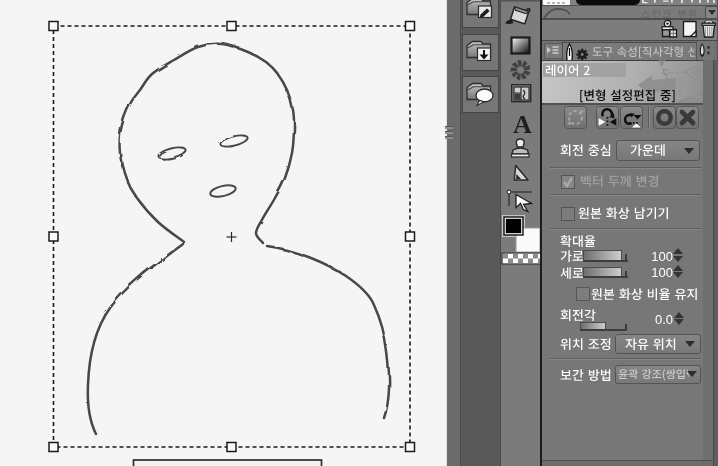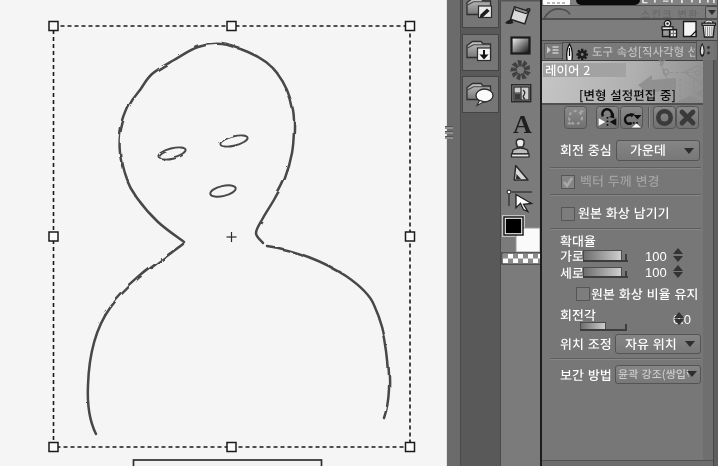--- a/index.html
+++ b/index.html
@@ -14,21 +14,21 @@
   #foldcol{left:460px;top:0;width:40px;height:466px;background:#595959;border-left:1px solid #4a4a4a;}
   .fbtn{left:462px;width:35px;height:35px;background:#767676;border:1px solid #454545;}
   #toolcol{left:500px;top:0;width:40px;height:466px;background:#7b7b7b;border-left:1px solid #4a4a4a;}
   
   #panel{left:540px;top:0;width:178px;height:466px;background:#777;border-left:2px solid #1c1c1c;}
   .sep{left:550px;width:151px;height:1px;background:#5e5e5e;border-bottom:1px solid #878787;}
   .drop{background:linear-gradient(#858585,#787878);border:1px solid #545454;border-radius:3px;color:#fff;font-size:13px;}
   .darr{width:0;height:0;border-left:5px solid transparent;border-right:5px solid transparent;border-top:6px solid #2e2e2e;}
   .spin-u{width:0;height:0;border-left:5px solid transparent;border-right:5px solid transparent;border-bottom:6px solid #333;}
   .spin-d{width:0;height:0;border-left:5px solid transparent;border-right:5px solid transparent;border-top:6px solid #333;}
-  .num{color:#fff;font-size:13px;width:28px;}
+  .num{color:#fff;font-size:13px;text-align:right;width:28px;}
   .slbase{height:2px;background:#3d3d3d;}
   .slblk{background:linear-gradient(to right,#6e6e6e,#cecece);border:1px solid #4c4c4c;border-bottom:none;}
   .cb{width:12px;height:12px;border:1px solid #565656;background:#7d7d7d;}
 </style></head>
 <body>
 <div id="stage">
   <div class="abs" id="canvas">
     <svg width="446" height="466" style="position:absolute;left:0;top:0;">
       <defs>
         <filter id="pencil" x="-20%" y="-20%" width="140%" height="140%">
@@ -440,21 +440,21 @@
   <div class="abs spin-u" style="left:673px;top:264.5px;"></div>
   <div class="abs spin-d" style="left:673px;top:272px;"></div>
   <div class="abs cb" style="left:576px;top:287px;"></div>
   <svg class="abs" style="left:591px;top:298.6px;overflow:visible;" width="1" height="1">
       <path d="M3.8443619995117184 -4.772560729980468H5.205197937011718V-2.1564408569335938H3.8443619995117184ZM9.079721618652343 -10.806119079589843H10.440557556152344V-1.7893201904296874H9.079721618652343ZM2.1377216186523436 -0.26779809570312496H10.723437683105468V0.8356387939453125H2.1377216186523436ZM2.1377216186523436 -2.65876025390625H3.4985575561523437V0.031201110839843747H2.1377216186523436ZM0.7160402221679687 -4.319121459960937 0.543400634765625 -5.420998413085937Q1.6369605712890625 -5.428278381347656 2.9263004760742186 -5.447778381347656Q4.215640380859375 -5.467278381347656 5.559840301513672 -5.5424183654785155Q6.904040222167969 -5.617558349609375 8.153600158691406 -5.773558349609375L8.249279968261717 -4.794921142578125Q6.979440063476562 -4.585361206054687 5.646940063476562 -4.48266128540039Q4.314440063476562 -4.3799613647460935 3.0526600952148435 -4.353181396484375Q1.790880126953125 -4.326401428222656 0.7160402221679687 -4.319121459960937ZM6.745440856933594 -3.8433193969726562H9.407320983886718V-2.885481872558594H6.745440856933594ZM4.386200317382812 -10.360478698730468Q5.260320190429687 -10.360478698730468 5.920720031738281 -10.098138793945312Q6.581119873046875 -9.835798889160156 6.95109976196289 -9.363899047851561Q7.3210796508789056 -8.891999206542968 7.3210796508789056 -8.264879333496093Q7.3210796508789056 -7.637759460449218 6.95109976196289 -7.1629996032714836Q6.581119873046875 -6.68823974609375 5.920720031738281 -6.432399841308594Q5.260320190429687 -6.176559936523438 4.386200317382812 -6.176559936523438Q3.5178004760742185 -6.176559936523438 2.850900634765625 -6.432399841308594Q2.1840007934570314 -6.68823974609375 1.8140209045410156 -7.1629996032714836Q1.4440410156249999 -7.637759460449218 1.4440410156249999 -8.264879333496093Q1.4440410156249999 -8.891999206542968 1.8140209045410156 -9.363899047851561Q2.1840007934570314 -9.835798889160156 2.850900634765625 -10.098138793945312Q3.5178004760742185 -10.360478698730468 4.386200317382812 -10.360478698730468ZM4.386200317382812 -9.354281555175781Q3.6535189208984375 -9.354281555175781 3.1943580322265626 -9.066720825195311Q2.7351971435546876 -8.779160095214843 2.7351971435546876 -8.264879333496093Q2.7351971435546876 -7.757878540039062 3.1943580322265626 -7.469537841796875Q3.6535189208984375 -7.181197143554687 4.386200317382812 -7.181197143554687Q5.113161682128906 -7.181197143554687 5.568682586669921 -7.469537841796875Q6.024203491210937 -7.757878540039062 6.024203491210937 -8.264879333496093Q6.024203491210937 -8.609119873046875 5.816203094482422 -8.850140380859376Q5.608202697753906 -9.091160888671874 5.242641967773437 -9.222721221923827Q4.877081237792969 -9.354281555175781 4.386200317382812 -9.354281555175781Z M13.953160888671874 -10.354238952636718H15.299436889648437V-9.015757080078124H20.55456311035156V-10.354238952636718H21.90811907958984V-5.565040222167968H13.953160888671874ZM15.299436889648437 -7.948720031738281V-6.648197143554687H20.55456311035156V-7.948720031738281ZM12.552280761718748 -4.417918762207031H23.291839111328123V-3.3217618408203125H12.552280761718748ZM17.238522094726562 -6.169798889160156H18.59363800048828V-3.9478399047851562H17.238522094726562ZM13.902201110839842 -0.26779809570312496H22.095319396972656V0.8356387939453125H13.902201110839842ZM13.902201110839842 -2.4809203491210936H15.263037048339843V0.1289605712890625H13.902201110839842Z M31.34872241210937 -3.747119873046875H32.709558349609374V-1.8241600952148436H31.34872241210937ZM36.3391616821289 -10.804559143066406H37.70155755615234V1.074839111328125H36.3391616821289ZM37.244999206542964 -5.861438476562499H39.395199523925776V-4.728881713867187H37.244999206542964ZM28.466360412597652 -1.0602823486328123 28.283840698242184 -2.182439270019531Q29.335280761718746 -2.182439270019531 30.58458084106445 -2.198299285888672Q31.833880920410152 -2.2141593017578125 33.14532098388672 -2.291379333496094Q34.45676104736328 -2.368599365234375 35.673041015624996 -2.5360394287109376L35.777560729980465 -1.5444022216796873Q34.51656072998047 -1.3145623168945313 33.21448068237304 -1.2097823486328125Q31.91240063476562 -1.1050023803710938 30.702100555419918 -1.082642364501953Q29.491800476074214 -1.0602823486328123 28.466360412597652 -1.0602823486328123ZM28.49496057128906 -9.42915850830078H35.54304022216797V-8.3475615234375H28.49496057128906ZM32.02992034912109 -7.75476025390625Q32.86816009521484 -7.75476025390625 33.51139984130859 -7.476560333251953Q34.15463958740234 -7.198360412597656 34.51603942871094 -6.70488052368164Q34.87743927001953 -6.211400634765624 34.87743927001953 -5.539560729980469Q34.87743927001953 -4.880720825195312 34.51603942871094 -4.379960968017578Q34.15463958740234 -3.8792011108398436 33.51139984130859 -3.6038612060546873Q32.86816009521484 -3.328521301269531 32.02992034912109 -3.328521301269531Q31.19168060302734 -3.328521301269531 30.54844085693359 -3.6038612060546873Q29.90520111083984 -3.8792011108398436 29.54666128540039 -4.379960968017578Q29.188121459960936 -4.880720825195312 29.188121459960936 -5.539560729980469Q29.188121459960936 -6.211400634765624 29.54666128540039 -6.70488052368164Q29.90520111083984 -7.198360412597656 30.54844085693359 -7.476560333251953Q31.19168060302734 -7.75476025390625 32.02992034912109 -7.75476025390625ZM32.02992034912109 -6.715283142089843Q31.325839111328122 -6.715283142089843 30.899698333740233 -6.398862396240235Q30.47355755615234 -6.082441650390625 30.47355755615234 -5.539560729980469Q30.47355755615234 -4.995119873046875 30.899698333740233 -4.681559143066406Q31.325839111328122 -4.367998413085937 32.02992034912109 -4.367998413085937Q32.73400158691406 -4.367998413085937 33.16014236450195 -4.681559143066406Q33.58628314208984 -4.995119873046875 33.58628314208984 -5.539560729980469Q33.58628314208984 -6.082441650390625 33.16014236450195 -6.398862396240235Q32.73400158691406 -6.715283142089843 32.02992034912109 -6.715283142089843ZM31.34872241210937 -10.772319396972655H32.709558349609374V-8.66008123779297H31.34872241210937Z M43.14024212646484 -10.181599365234375H44.26135882568359V-9.037598571777343Q44.26135882568359 -7.884238952636719 43.8812385559082 -6.873619476318359Q43.50111828613281 -5.8629999999999995 42.76791836547851 -5.111080444335937Q42.034718444824215 -4.359160888671875 40.982759460449216 -3.9733209838867185L40.261001586914055 -5.050757873535156Q41.20272082519531 -5.3845977783203125 41.84440103149413 -5.9927377624511715Q42.48608123779296 -6.6008777465820305 42.8131616821289 -7.389977905273437Q43.14024212646484 -8.179078063964843 43.14024212646484 -9.037598571777343ZM43.40492114257812 -10.181599365234375H44.50575787353515V-8.921119079589843Q44.50575787353515 -8.35119873046875 44.69295819091796 -7.80779849243164Q44.880158508300774 -7.264398254394531 45.23557885742187 -6.793798095703124Q45.59099920654296 -6.323197937011718 46.108659301757804 -5.9578978576660155Q46.62631939697265 -5.592597778320313 47.29451892089843 -5.371597778320313L46.581600952148435 -4.307160888671874Q45.577481872558586 -4.6670007934570314 44.866901824951164 -5.352880523681641Q44.15632177734374 -6.03876025390625 43.780621459960926 -6.958119873046875Q43.40492114257812 -7.8774794921875 43.40492114257812 -8.921119079589843ZM48.28876263427733 -10.804559143066406H49.64959857177734V-3.683679016113281H48.28876263427733ZM49.27779968261718 -7.879557556152343H51.32503942871093V-6.747000793457031H49.27779968261718ZM45.825519714355465 -3.38519873046875Q47.05531939697265 -3.38519873046875 47.93697909545898 -3.121298889160156Q48.818638793945304 -2.8573990478515623 49.29781860351562 -2.360799285888672Q49.776998413085934 -1.8641995239257811 49.776998413085934 -1.160119873046875Q49.776998413085934 -0.4633201904296875 49.29781860351562 0.03405953979492185Q48.818638793945304 0.5314392700195312 47.93697909545898 0.795339111328125Q47.05531939697265 1.0592389526367187 45.825519714355465 1.0592389526367187Q44.60872003173827 1.0592389526367187 43.71692034912108 0.795339111328125Q42.8251206665039 0.5314392700195312 42.34594085693359 0.03405953979492185Q41.866761047363276 -0.4633201904296875 41.866761047363276 -1.160119873046875Q41.866761047363276 -1.8641995239257811 42.34594085693359 -2.360799285888672Q42.8251206665039 -2.8573990478515623 43.71692034912108 -3.121298889160156Q44.60872003173827 -3.38519873046875 45.825519714355465 -3.38519873046875ZM45.825519714355465 -2.316601745605469Q45.00339904785156 -2.316601745605469 44.42099841308593 -2.183481475830078Q43.838597778320306 -2.050361206054687 43.52737734985351 -1.7947807617187497Q43.21615692138671 -1.5392003173828124 43.21615692138671 -1.160119873046875Q43.21615692138671 -0.7883193969726562 43.52737734985351 -0.5290989685058594Q43.838597778320306 -0.2698785400390625 44.42099841308593 -0.13675827026367185Q45.00339904785156 -0.00363800048828125 45.825519714355465 -0.00363800048828125Q46.654920349121085 -0.00363800048828125 47.236541015624994 -0.13675827026367185Q47.8181616821289 -0.2698785400390625 48.12652209472655 -0.5290989685058594Q48.43488250732421 -0.7883193969726562 48.43488250732421 -1.160119873046875Q48.43488250732421 -1.5392003173828124 48.12652209472655 -1.7947807617187497Q47.8181616821289 -2.050361206054687 47.236541015624994 -2.183481475830078Q46.654920349121085 -2.316601745605469 45.825519714355465 -2.316601745605469Z M64.6516025390625 -10.819119079589843H66.01399841308593V1.0893990478515625H64.6516025390625ZM56.87136120605468 -9.837358825683593H58.22491717529296V-6.808877746582031H61.22480285644531V-9.837358825683593H62.57835882568359V-1.7342011108398436H56.87136120605468ZM58.22491717529296 -5.74028076171875V-2.837638000488281H61.22480285644531V-5.74028076171875Z M71.00288171386718 -5.505759460449219H72.35643768310547V-3.2682003173828122H71.00288171386718ZM74.74272161865234 -5.505759460449219H76.09627758789063V-3.2682003173828122H74.74272161865234ZM73.566479888916 -10.679238952636718Q75.56327917480468 -10.679238952636718 76.67971884155273 -10.152738952636717Q77.79615850830078 -9.626238952636719 77.79615850830078 -8.642399047851562Q77.79615850830078 -7.652839111328125 76.67971884155273 -7.122699127197265Q75.56327917480468 -6.592559143066406 73.566479888916 -6.592559143066406Q71.56968060302734 -6.592559143066406 70.44960095214843 -7.122699127197265Q69.32952130126952 -7.652839111328125 69.32952130126952 -8.642399047851562Q69.32952130126952 -9.626238952636719 70.44960095214843 -10.152738952636717Q71.56968060302734 -10.679238952636718 73.566479888916 -10.679238952636718ZM73.55999122155231 -9.668881713867187Q72.64659936523437 -9.668881713867187 72.01661868286132 -9.551101348876951Q71.38663800048828 -9.433320983886718 71.06397750854492 -9.207640380859374Q70.74131701660156 -8.981959777832031 70.74131701660156 -8.642399047851562Q70.74131701660156 -8.302838317871092 71.06397750854492 -8.07065771484375Q71.38663800048828 -7.838477111816406 72.01661868286132 -7.724336730957031Q72.64659936523437 -7.610196350097656 73.55999122155231 -7.610196350097656Q74.48480047607421 -7.610196350097656 75.11192114257813 -7.724336730957031Q75.73904180908202 -7.838477111816406 76.06170230102538 -8.07065771484375Q76.38436279296874 -8.302838317871092 76.38436279296874 -8.642399047851562Q76.38436279296874 -8.981959777832031 76.06170230102538 -9.207640380859374Q75.73904180908202 -9.433320983886718 75.11192114257813 -9.551101348876951Q74.48480047607421 -9.668881713867187 73.55999122155231 -9.668881713867187ZM68.19228076171875 -5.9914376831054685H78.93183911132812V-4.909840698242188H68.19228076171875ZM69.460041015625 -3.897918762207031H77.58607885742187V-1.0545615234374999H70.82503704833984V0.20956072998046874H69.48448107910156V-2.0212389526367187H76.24552288818359V-2.873001586914062H69.460041015625ZM69.48448107910156 -0.079558349609375H77.92511907958983V0.9656387939453125H69.48448107910156Z M86.66944244384764 -3.389361206054687H88.05783831787109V1.0675591430664062H86.66944244384764ZM90.76288171386719 -3.389361206054687H92.14555755615234V1.0675591430664062H90.76288171386719ZM84.05384069824218 -4.115279174804687H94.81627917480468V-3.004562316894531H84.05384069824218ZM89.40827996826171 -10.36619873046875Q90.66563958740234 -10.36619873046875 91.61307925415039 -10.045358825683593Q92.56051892089843 -9.724518920898436 93.09247869873046 -9.137699127197266Q93.62443847656249 -8.550879333496093 93.62443847656249 -7.745919555664062Q93.62443847656249 -6.953959777832031 93.09247869873046 -6.364279968261719Q92.56051892089843 -5.774600158691406 91.61307925415039 -5.45376025390625Q90.66563958740234 -5.132920349121093 89.40827996826171 -5.132920349121093Q88.16392034912108 -5.132920349121093 87.20998068237304 -5.45376025390625Q86.25604101562499 -5.774600158691406 85.72408123779296 -6.364279968261719Q85.19212145996093 -6.953959777832031 85.19212145996093 -7.745919555664062Q85.19212145996093 -8.550879333496093 85.72408123779296 -9.137699127197266Q86.25604101562499 -9.724518920898436 87.20998068237304 -10.045358825683593Q88.16392034912108 -10.36619873046875 89.40827996826171 -10.36619873046875ZM89.40827996826171 -9.281481872558594Q88.5601593017578 -9.281481872558594 87.92575866699218 -9.0950615234375Q87.29135803222655 -8.908641174316406 86.94035763549803 -8.567260650634765Q86.58935723876952 -8.225880126953125 86.58935723876952 -7.745919555664062Q86.58935723876952 -7.271679016113281 86.94035763549803 -6.9274384765625Q87.29135803222655 -6.583197937011718 87.92575866699218 -6.403277587890624Q88.5601593017578 -6.223357238769531 89.40827996826171 -6.223357238769531Q90.2621206665039 -6.223357238769531 90.89366128540038 -6.403277587890624Q91.52520190429686 -6.583197937011718 91.87620230102539 -6.9274384765625Q92.2272026977539 -7.271679016113281 92.2272026977539 -7.745919555664062Q92.2272026977539 -8.225880126953125 91.87620230102539 -8.567260650634765Q91.52520190429686 -8.908641174316406 90.89366128540038 -9.0950615234375Q90.2621206665039 -9.281481872558594 89.40827996826171 -9.281481872558594Z M99.03452209472655 -9.029800476074218H100.13223895263671V-7.366317016601562Q100.13223895263671 -6.38715771484375 99.8930386352539 -5.439978302001952Q99.65383831787108 -4.492798889160156 99.20793807983398 -3.661319396972656Q98.76203784179687 -2.829839904785156 98.14063800048828 -2.1936202697753906Q97.51923815917968 -1.5574006347656248 96.75483911132811 -1.187160888671875L95.9722413330078 -2.2661577148437497Q96.65968060302733 -2.5901174926757813 97.22518060302733 -3.1363773498535155Q97.79068060302733 -3.6826372070312496 98.19446096801757 -4.376057159423828Q98.5982413330078 -5.069477111816406 98.81638171386717 -5.837257080078125Q99.03452209472655 -6.6050370483398435 99.03452209472655 -7.366317016601562ZM99.32104101562498 -9.029800476074218H100.41147790527343V-7.366317016601562Q100.41147790527343 -6.634156921386719 100.6296182861328 -5.902516937255859Q100.84775866699218 -5.170876953125 101.25361907958984 -4.522177032470703Q101.65947949218749 -3.873477111816406 102.2205595397949 -3.3662172546386717Q102.78163958740232 -2.8589573974609372 103.48051892089842 -2.560997619628906L102.72704101562499 -1.4820007934570312Q101.95120190429687 -1.8319605712890623 101.32408203124999 -2.4307401428222652Q100.6969621582031 -3.0295197143554686 100.24820190429685 -3.8154992065429685Q99.7994416503906 -4.601478698730468 99.5602413330078 -5.506018127441406Q99.32104101562498 -6.410557556152344 99.32104101562498 -7.366317016601562ZM96.39656072998045 -9.629358825683592H103.04891955566404V-8.49680206298828H96.39656072998045ZM104.43160253906248 -10.804559143066406H105.79399841308593V1.074839111328125H104.43160253906248Z" fill="#ffffff"></path>
     </svg>
 
   <svg class="abs" style="left:560px;top:320.0px;overflow:visible;" width="1" height="1">
       <path d="M3.8157626342773434 -3.640000793457031H5.182318603515625V-1.6941608886718749H3.8157626342773434ZM9.014201904296874 -10.804559143066406H10.375037841796875V1.074839111328125H9.014201904296874ZM0.8340804443359374 -1.0602823486328123 0.6630007934570312 -2.182439270019531Q1.764880920410156 -2.1881593017578123 3.059680999755859 -2.204019317626953Q4.3544810791015625 -2.2198793334960936 5.7093410949707035 -2.2970993652343745Q7.064201110839844 -2.374319396972656 8.325201110839844 -2.537599365234375L8.422440856933594 -1.5459621582031249Q7.115160888671874 -1.32184228515625 5.777720825195312 -1.2199223327636717Q4.44028076171875 -1.1180023803710937 3.1787606506347656 -1.089142364501953Q1.9172405395507812 -1.0602823486328123 0.8340804443359374 -1.0602823486328123ZM0.9011608886718749 -9.417718444824219H8.087040222167968V-8.336121459960937H0.9011608886718749ZM4.491240539550781 -7.75476025390625Q5.355480285644531 -7.75476025390625 6.008860015869141 -7.476560333251953Q6.66223974609375 -7.198360412597656 7.030139587402344 -6.70488052368164Q7.398039428710937 -6.211400634765624 7.398039428710937 -5.539560729980469Q7.398039428710937 -4.880720825195312 7.030139587402344 -4.379960968017578Q6.66223974609375 -3.8792011108398436 6.008860015869141 -3.6038612060546873Q5.355480285644531 -3.328521301269531 4.491240539550781 -3.328521301269531Q3.640000793457031 -3.328521301269531 2.9837610473632807 -3.6038612060546873Q2.327521301269531 -3.8792011108398436 1.962481475830078 -4.379960968017578Q1.597441650390625 -4.880720825195312 1.597441650390625 -5.539560729980469Q1.597441650390625 -6.211400634765624 1.962481475830078 -6.70488052368164Q2.327521301269531 -7.198360412597656 2.9837610473632807 -7.476560333251953Q3.640000793457031 -7.75476025390625 4.491240539550781 -7.75476025390625ZM4.491240539550781 -6.715283142089843Q3.7871593017578125 -6.715283142089843 3.338658508300781 -6.398862396240235Q2.89015771484375 -6.082441650390625 2.89015771484375 -5.539560729980469Q2.89015771484375 -4.995119873046875 3.338658508300781 -4.681559143066406Q3.7871593017578125 -4.367998413085937 4.491240539550781 -4.367998413085937Q5.20832177734375 -4.367998413085937 5.65396255493164 -4.681559143066406Q6.099603332519531 -4.995119873046875 6.099603332519531 -5.539560729980469Q6.099603332519531 -6.082441650390625 5.65396255493164 -6.398862396240235Q5.20832177734375 -6.715283142089843 4.491240539550781 -6.715283142089843ZM3.8157626342773434 -10.785319396972655H5.183878540039062V-8.811920349121094H3.8157626342773434Z M18.884319396972657 -7.621118286132812H21.777080444335937V-6.516121459960937H18.884319396972657ZM21.03556231689453 -10.798839111328125H22.403678222656247V-2.115880126953125H21.03556231689453ZM14.704041015624998 -0.26779809570312496H22.70787854003906V0.8356387939453125H14.704041015624998ZM14.704041015624998 -2.86676025390625H16.066436889648436V0.34163958740234374H14.704041015624998ZM15.457522094726562 -9.292399841308594H16.571358825683593V-8.425038635253905Q16.571358825683593 -7.329399047851562 16.17901852416992 -6.3504996032714836Q15.78667822265625 -5.371600158691406 15.04411828613281 -4.642040618896484Q14.301558349609374 -3.9124810791015623 13.240759460449217 -3.5323612060546874L12.549681396484374 -4.618638000488281Q13.245440856933593 -4.861477905273437 13.784940856933591 -5.2522578735351555Q14.324440856933592 -5.6430378417968745 14.700141174316405 -6.1521178894042965Q15.075841491699219 -6.6611979370117185 15.26668179321289 -7.241518127441406Q15.457522094726562 -7.8218383178710935 15.457522094726562 -8.425038635253905ZM15.735201110839842 -9.292399841308594H16.834477905273438V-8.430758666992187Q16.834477905273438 -7.697558349609374 17.157918365478515 -6.99217822265625Q17.481358825683593 -6.286798095703125 18.1092590637207 -5.729878143310547Q18.73715930175781 -5.172958190917969 19.629478698730466 -4.857838317871093L18.95296057128906 -3.7934014282226562Q17.92700158691406 -4.15480126953125 17.207581634521482 -4.851860809326172Q16.488161682128904 -5.548920349121094 16.11168139648437 -6.47659976196289Q15.735201110839842 -7.404279174804687 15.735201110839842 -8.430758666992187ZM12.946960571289061 -9.91067822265625H19.307599365234374V-8.814521301269531H12.946960571289061Z M32.42876263427734 -10.811839111328124H33.78959857177734V-3.8745197143554684H32.42876263427734ZM33.417799682617186 -7.913358032226562H35.46503942871094V-6.78080126953125H33.417799682617186ZM29.08984387207031 -10.089038635253905H30.523479492187498Q30.523479492187498 -8.556599365234375 29.868539428710935 -7.341099761962891Q29.213599365234373 -6.125600158691406 27.976259460449217 -5.267340301513672Q26.73891955566406 -4.409080444335937 24.993279968261717 -3.9410804443359373L24.43272161865234 -5.003957397460938Q25.941761840820313 -5.400717651367187 26.977862396240234 -6.056438079833984Q28.013962951660154 -6.712158508300781 28.551903411865233 -7.57821923828125Q29.08984387207031 -8.444279968261718 29.08984387207031 -9.444761047363281ZM24.996921142578124 -10.089038635253905H29.877641174316405V-8.998601745605468H24.996921142578124ZM25.98076104736328 -3.3477594604492187H33.78959857177734V1.074839111328125H32.42876263427734V-2.2588825073242185H25.98076104736328Z" fill="#ffffff"></path>
     </svg>
-  <div class="abs num" style="left:673px;top:312px;">0.0</div>
+  <div class="abs num" style="left:645px;top:312px;">0.0</div>
   <div class="abs spin-u" style="left:674px;top:311.5px;"></div>
   <div class="abs spin-d" style="left:674px;top:319px;"></div>
   <div class="abs slblk" style="left:580px;top:321.5px;width:24px;height:7px;"></div>
   <div class="abs slbase" style="left:580px;top:328.5px;width:47px;"></div>
   <div class="abs" style="left:625px;top:323.5px;width:2px;height:5px;background:#3d3d3d;"></div>
 
   <svg class="abs" style="left:560px;top:349.3px;overflow:visible;" width="1" height="1">
       <path d="M4.462640380859375 -10.289758666992187Q5.358600158691406 -10.289758666992187 6.050199920654297 -9.973858825683592Q6.741799682617187 -9.657958984375 7.1385595397949215 -9.099999206542968Q7.535319396972656 -8.542039428710938 7.535319396972656 -7.802079650878906Q7.535319396972656 -7.075119873046875 7.1385595397949215 -6.514300079345703Q6.741799682617187 -5.953480285644531 6.050199920654297 -5.634720428466796Q5.358600158691406 -5.315960571289062 4.462640380859375 -5.315960571289062Q3.5796806030273434 -5.315960571289062 2.888080841064453 -5.634720428466796Q2.1964810791015625 -5.953480285644531 1.799721221923828 -6.514300079345703Q1.4029613647460937 -7.075119873046875 1.4029613647460937 -7.802079650878906Q1.4029613647460937 -8.542039428710938 1.799721221923828 -9.099999206542968Q2.1964810791015625 -9.657958984375 2.888080841064453 -9.973858825683592Q3.5796806030273434 -10.289758666992187 4.462640380859375 -10.289758666992187ZM4.462640380859375 -9.177481872558593Q3.957199523925781 -9.177481872558593 3.5604388732910155 -9.00770150756836Q3.16367822265625 -8.837921142578125 2.9353978576660156 -8.531900634765625Q2.7071174926757813 -8.225880126953125 2.7071174926757813 -7.802079650878906Q2.7071174926757813 -7.385559143066406 2.9353978576660156 -7.080318603515625Q3.16367822265625 -6.775078063964844 3.5604388732910155 -6.60815771484375Q3.957199523925781 -6.441237365722656 4.462640380859375 -6.441237365722656Q4.981081237792969 -6.441237365722656 5.377841888427734 -6.60815771484375Q5.774602539062499 -6.775078063964844 6.0028829040527345 -7.080318603515625Q6.231163269042969 -7.385559143066406 6.231163269042969 -7.802079650878906Q6.231163269042969 -8.225880126953125 6.0028829040527345 -8.531900634765625Q5.774602539062499 -8.837921142578125 5.377841888427734 -9.00770150756836Q4.981081237792969 -9.177481872558593 4.462640380859375 -9.177481872558593ZM3.8391624755859373 -4.051839904785156H5.207278381347656V0.7035591430664062H3.8391624755859373ZM9.068802062988281 -10.806119079589843H10.423917968749999V1.0732791748046875H9.068802062988281ZM0.767 -3.325921936035156 0.601640380859375 -4.448078857421875Q1.6744006347656248 -4.448078857421875 2.9749207458496096 -4.470438873291015Q4.275440856933594 -4.492798889160156 5.648240936279297 -4.583798889160156Q7.021041015624999 -4.674798889160156 8.299201110839844 -4.8697988891601565L8.389160888671874 -3.8636017456054685Q7.07928076171875 -3.6134818725585935 5.723900634765625 -3.4993418884277343Q4.3685205078125 -3.385201904296875 3.0984203491210938 -3.3592019042968753Q1.8283201904296875 -3.333201904296875 0.767 -3.325921936035156Z M20.978882507324215 -10.811839111328124H22.346998413085934V1.0675591430664062H20.978882507324215ZM15.684762634277343 -7.868641174316406H16.775199523925778V-7.030918762207031Q16.775199523925778 -6.0860788574218745 16.543799285888667 -5.184139190673828Q16.31239904785156 -4.282199523925781 15.874298889160155 -3.502199920654297Q15.43619873046875 -2.7222003173828124 14.821298889160156 -2.122120666503906Q14.206399047851562 -1.522041015625 13.44667980957031 -1.1736411743164061L12.702041809082031 -2.2250780639648435Q13.397801269531248 -2.5417578735351563 13.94588131713867 -3.054737762451172Q14.493961364746092 -3.5677176513671873 14.882661682128905 -4.210437683105469Q15.271361999511718 -4.85315771484375 15.47806231689453 -5.57491796875Q15.684762634277343 -6.29667822265625 15.684762634277343 -7.030918762207031ZM15.965561523437499 -7.868641174316406H17.041438476562497V-7.030918762207031Q17.041438476562497 -6.33567822265625 17.25099880981445 -5.642777984619141Q17.460559143066405 -4.949877746582031 17.8549794921875 -4.332377746582031Q18.249399841308595 -3.7148777465820313 18.806839904785157 -3.224257873535156Q19.36427996826172 -2.733638000488281 20.060039428710937 -2.4299581909179686L19.322681396484374 -1.3800812377929688Q18.562962158203124 -1.7154810791015624 17.94234228515625 -2.293200714111328Q17.321722412109374 -2.8709203491210937 16.877902221679687 -3.6220599365234376Q16.43408203125 -4.3731995239257815 16.19982177734375 -5.242639190673827Q15.965561523437499 -6.112078857421874 15.965561523437499 -7.030918762207031ZM13.059801269531249 -8.802038635253906H19.625839904785156V-7.718881713867187H13.059801269531249ZM15.679042602539061 -10.5684794921875H17.04715850830078V-8.22172003173828H15.679042602539061Z M28.419560729980464 -1.5007184448242188H39.18199920654297V-0.3827216186523437H28.419560729980464ZM33.120361999511715 -4.267639587402344H34.475477905273436V-1.1616790161132813H33.120361999511715ZM33.0766821899414 -9.284079650878907H34.23263879394531V-8.685037841796875Q34.23263879394531 -7.945078063964844 33.99057846069336 -7.281558349609375Q33.7485181274414 -6.618038635253906 33.30781781005859 -6.049158905029296Q32.867117492675774 -5.4802791748046875 32.267037445068354 -5.034899444580078Q31.666957397460934 -4.589519714355468 30.948837921142577 -4.272059936523437Q30.230718444824216 -3.954600158691406 29.44239984130859 -3.801200317382812L28.89224133300781 -4.887477111816406Q29.58644006347656 -5.001876953125 30.21381979370117 -5.256936889648437Q30.841199523925777 -5.511996826171875 31.36353982543945 -5.875996826171875Q31.885880126953122 -6.239996826171875 32.268340698242184 -6.689796905517578Q32.65080126953124 -7.139596984863281 32.86374172973632 -7.64399722290039Q33.0766821899414 -8.148397460937499 33.0766821899414 -8.685037841796875ZM33.34708123779296 -9.284079650878907H34.49731781005859V-8.685037841796875Q34.49731781005859 -8.148397460937499 34.710258270263665 -7.650497222900389Q34.92319873046875 -7.152596984863281 35.31215930175781 -6.703576873779296Q35.70111987304687 -6.254556762695312 36.2271001586914 -5.897056762695312Q36.753080444335936 -5.539556762695312 37.39424014282226 -5.290996826171875Q38.03539984130859 -5.042436889648437 38.73687854003906 -4.935317016601562L38.193999999999996 -3.8563201904296873Q37.391121459960935 -4.009720031738281 36.66286199951172 -4.317039825439453Q35.934602539062496 -4.624359619140625 35.33088250732422 -5.0660993652343755Q34.727162475585935 -5.507839111328125 34.282822174072265 -6.0665788574218755Q33.83848187255859 -6.625318603515625 33.592781555175776 -7.285198333740235Q33.34708123779296 -7.945078063964844 33.34708123779296 -8.685037841796875ZM29.306680603027342 -9.808238159179687H38.26731939697265V-8.706361206054687H29.306680603027342Z M46.76099920654296 -7.823398254394531H49.25440142822265V-6.705401428222656H46.76099920654296ZM48.85556231689453 -10.804559143066406H50.22367822265625V-3.736720031738281H48.85556231689453ZM46.26491955566406 -3.4200394287109375Q47.50927917480468 -3.4200394287109375 48.40393887329101 -3.154059539794922Q49.29859857177733 -2.888079650878906 49.78349841308593 -2.386539825439453Q50.268398254394526 -1.885 50.268398254394526 -1.1710402221679688Q50.268398254394526 -0.101400634765625 49.196678619384755 0.4854191589355468Q48.12495898437499 1.0722389526367186 46.26491955566406 1.0722389526367186Q44.40488012695312 1.0722389526367186 43.330300476074214 0.4854191589355468Q42.255720825195304 -0.101400634765625 42.255720825195304 -1.1710402221679688Q42.255720825195304 -1.885 42.7406206665039 -2.386539825439453Q43.22552050781249 -2.888079650878906 44.12668020629882 -3.154059539794922Q45.027839904785154 -3.4200394287109375 46.26491955566406 -3.4200394287109375ZM46.26491955566406 -2.3732823486328125Q45.42251892089843 -2.3732823486328125 44.830758270263665 -2.2344420471191406Q44.2389976196289 -2.0956017456054687 43.92491717529296 -1.8314412536621094Q43.610836730957026 -1.5672807617187499 43.610836730957026 -1.1710402221679688Q43.610836730957026 -0.7877996826171875 43.92491717529296 -0.5199992065429687Q44.2389976196289 -0.25219873046874997 44.830758270263665 -0.11335842895507811Q45.42251892089843 0.02548187255859375 46.26491955566406 0.02548187255859375Q47.10732019042968 0.02548187255859375 47.69622082519531 -0.11335842895507811Q48.28512145996093 -0.25219873046874997 48.59920190429687 -0.5199992065429687Q48.913282348632805 -0.7877996826171875 48.913282348632805 -1.1710402221679688Q48.913282348632805 -1.5672807617187499 48.59920190429687 -1.8314412536621094Q48.28512145996093 -2.0956017456054687 47.69622082519531 -2.2344420471191406Q47.10732019042968 -2.3732823486328125 46.26491955566406 -2.3732823486328125ZM43.27752209472656 -9.61271923828125H44.39135882568359V-8.745358032226562Q44.39135882568359 -7.6367184448242185 43.99901852416991 -6.650539031982422Q43.60667822265624 -5.664359619140625 42.86411828613281 -4.921020111083984Q42.121558349609366 -4.177680603027343 41.06803942871093 -3.797560729980469L40.37540142822265 -4.876557556152344Q41.07116088867187 -5.1193974609375 41.61066088867187 -5.526817413330078Q42.15016088867187 -5.934237365722656 42.52300119018554 -6.4505973815917965Q42.895841491699215 -6.966957397460937 43.08668179321289 -7.554557556152343Q43.27752209472656 -8.14215771484375 43.27752209472656 -8.745358032226562ZM43.55520111083984 -9.61271923828125H44.65447790527343V-8.751078063964844Q44.65447790527343 -8.01787774658203 44.97791836547851 -7.315357635498046Q45.301358825683586 -6.612837524414062 45.92925906372069 -6.059557556152344Q46.55715930175781 -5.506277587890625 47.44947869873046 -5.19115771484375L46.772960571289055 -4.119440856933593Q45.74700158691405 -4.480840698242187 45.027581634521475 -5.177900238037109Q44.3081616821289 -5.874959777832031 43.931681396484365 -6.802639190673828Q43.55520111083984 -7.730318603515625 43.55520111083984 -8.751078063964844ZM40.766960571289054 -10.005838317871094H47.12759936523437V-8.909681396484375H40.766960571289054Z" fill="#ffffff"></path>
     </svg>
   <div class="abs drop" style="left:615px;top:334px;width:84px;height:18px;">

